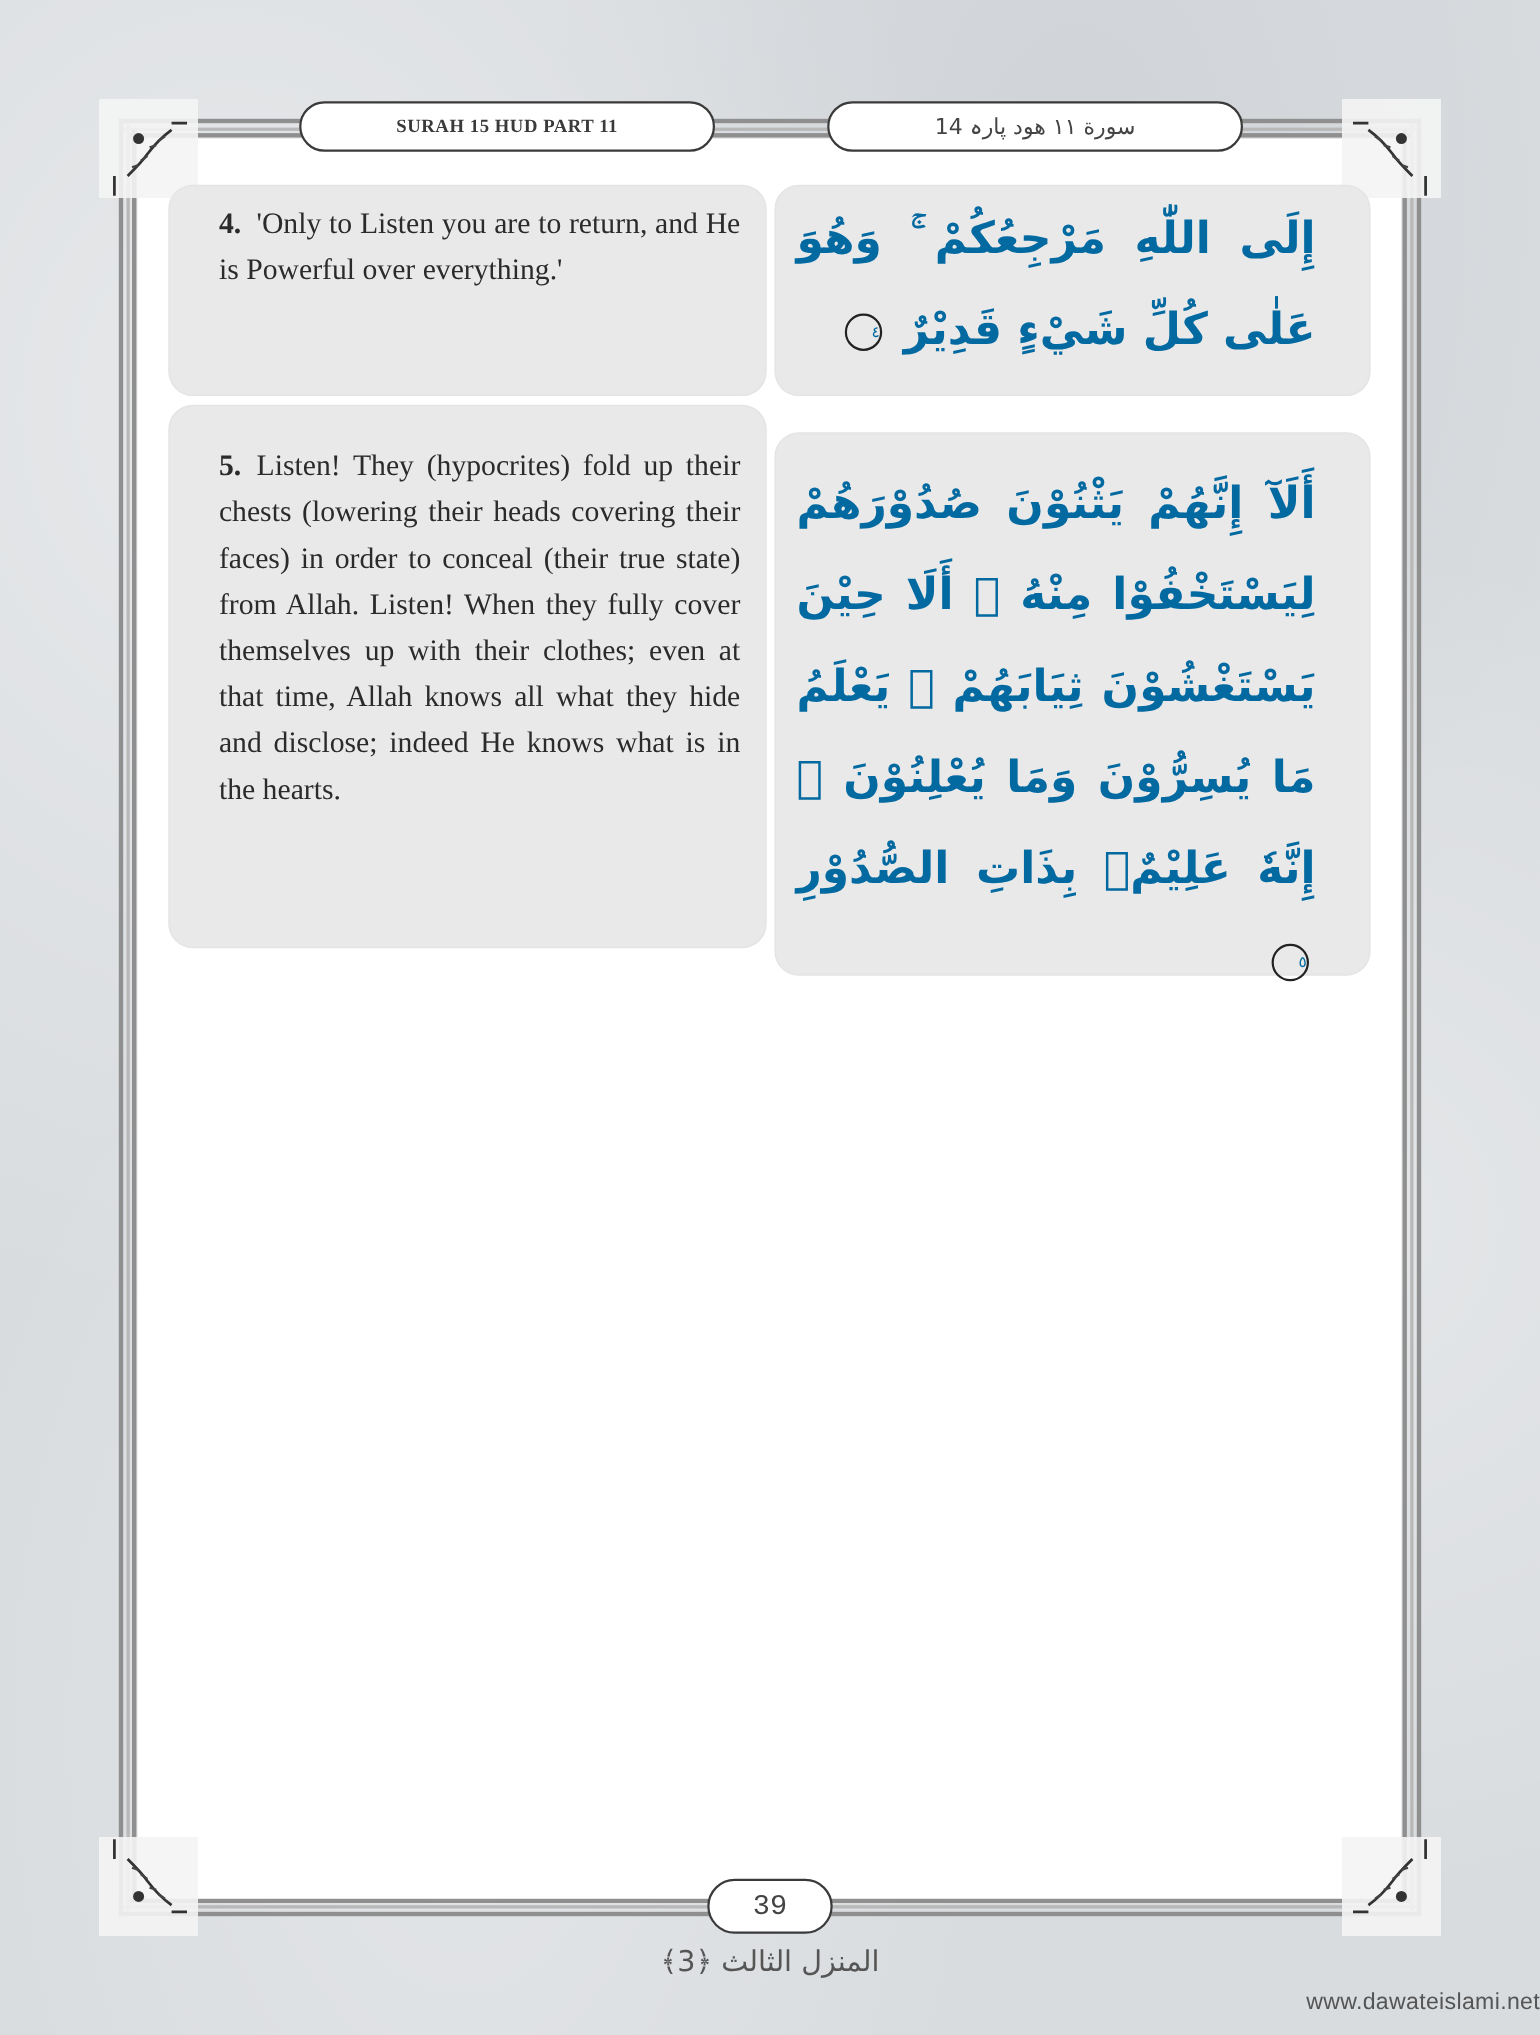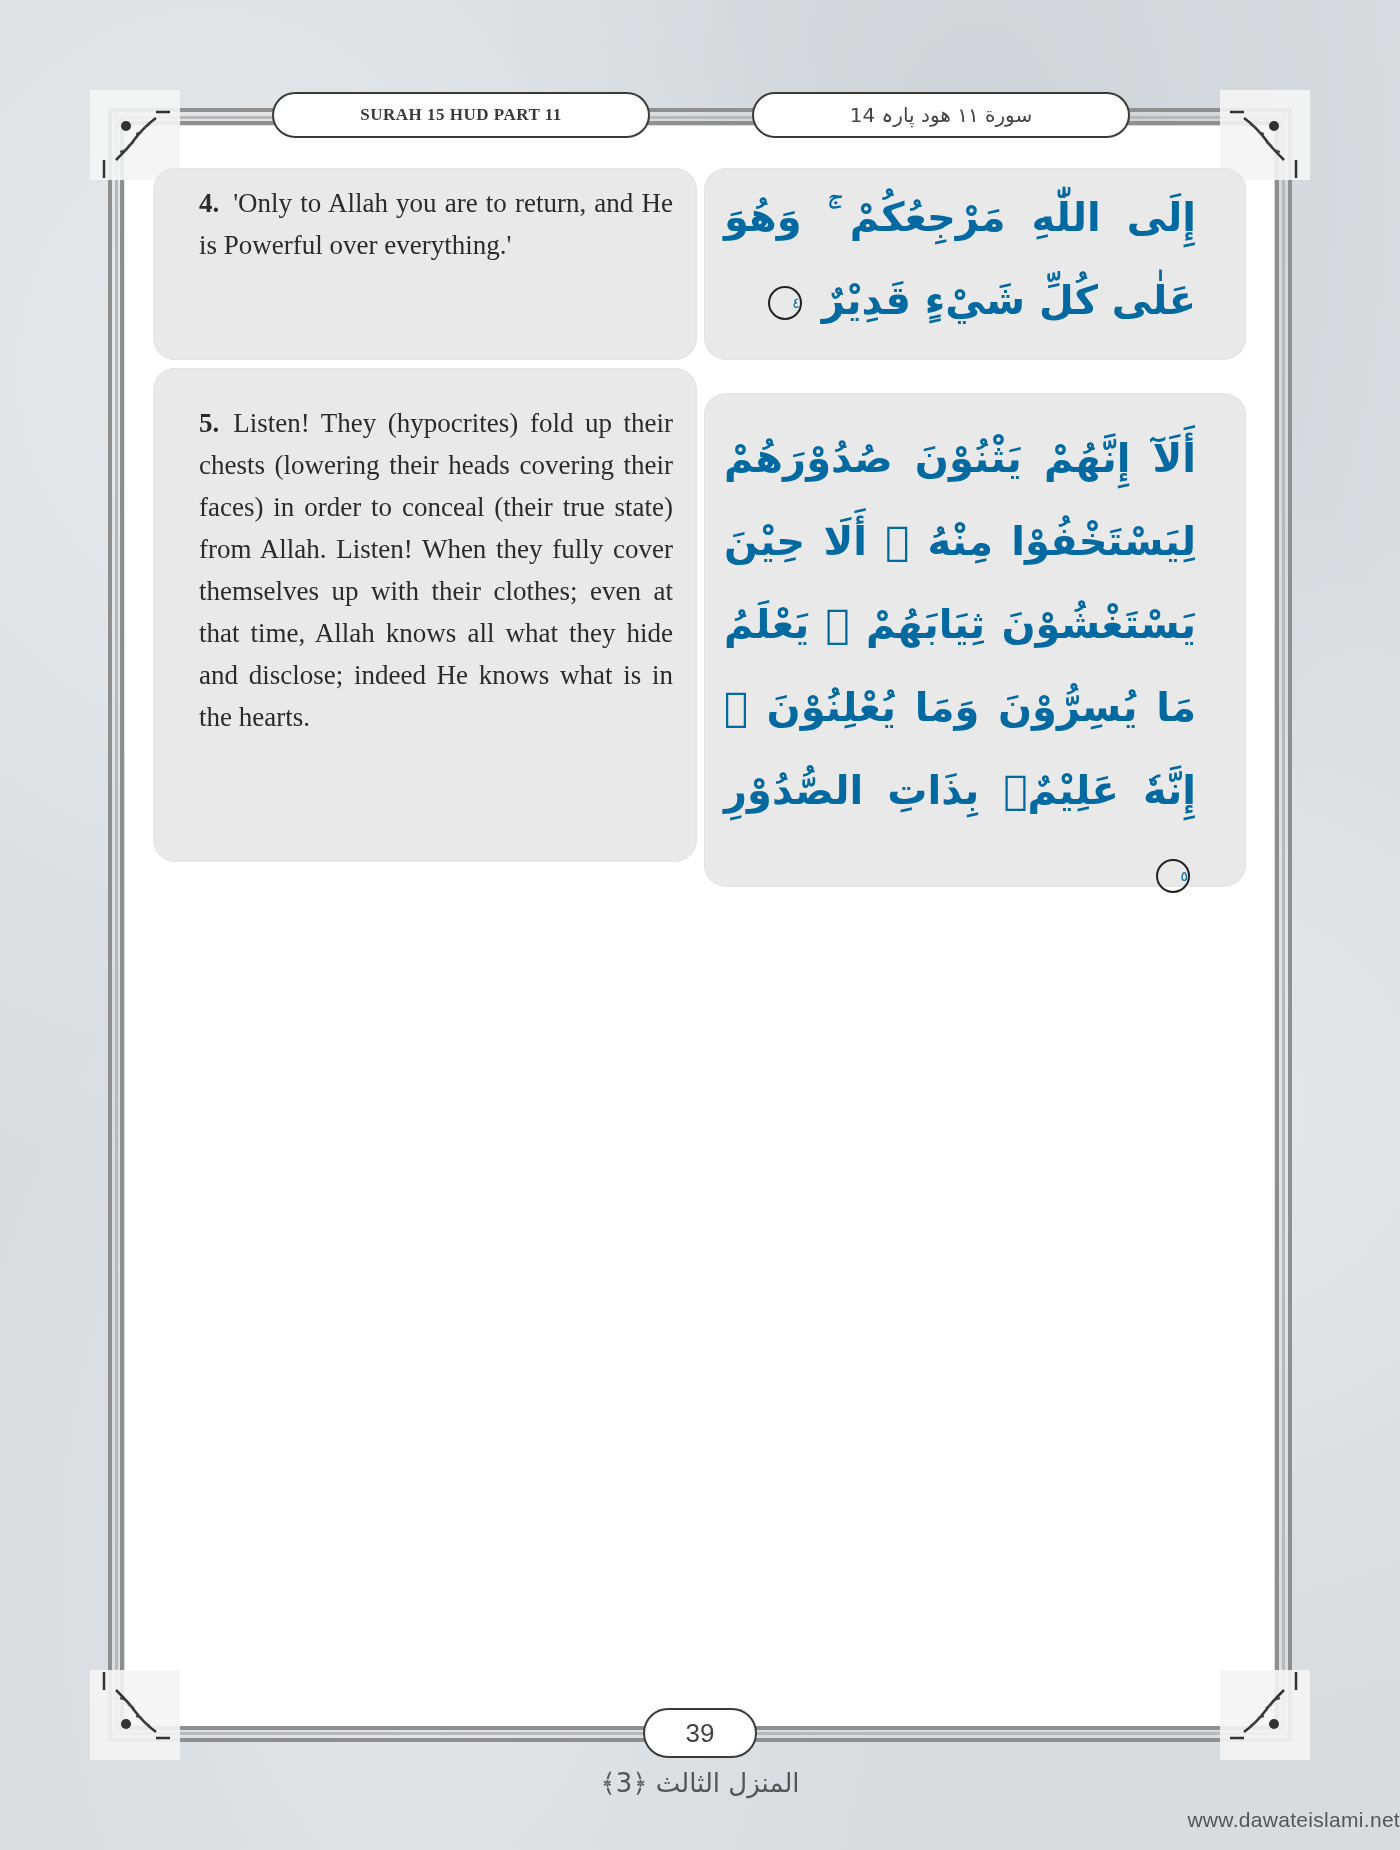--- a/index.html
+++ b/index.html
@@ -53,21 +53,21 @@
     }
     .ayah-mark {
       display: inline-block; width: 30px; height: 30px; border: 2px solid #222; border-radius: 50%;
       font-size: 14px; line-height: 30px; text-align: center; vertical-align: middle; font-weight: normal;
       margin-right: 6px;
     }
     .page-num-pill {
       position: absolute; left: 643px; top: 1708px; width: 114px; height: 50px;
       border: 2.5px solid #3a3a3a; border-radius: 25px; background: #fff; box-sizing: border-box;
       display: flex; align-items: center; justify-content: center;
-      font-family: Liberation Sans, sans-serif; font-size: 26px; color: #444;
+      font-family: Liberation Mono, monospace; font-size: 26px; color: #444;
     }
     .manzil {
       position: absolute; left: 0; width: 1400px; top: 1768px; text-align: center;
       font-family: "DejaVu Sans", sans-serif; font-size: 26px; color: #555; direction: rtl;
     }
     .website {
       position: absolute; left: 0; width: 1400px; top: 1808px; text-align: right;
       font-family: "Liberation Sans", sans-serif; font-size: 21px; color: #555; letter-spacing: 0.3px;
     }
   </style>
@@ -119,21 +119,21 @@
 
 <div class="header-pill en">
   <span class="en-text">SURAH 15 HUD PART 11</span>
 </div>
 <div class="header-pill ar">
   <span class="ar-text">سورة ۱۱ هود پارہ 14</span>
 </div>
 
 <div class="verse-box" style="left:153px; top:168px; width:544px; height:192px;">
   <div class="translation" style="top:14px;">
-    <span class="num">4.</span><span>'Only to Allah you are to return, and He is Powerful over everything.'</span>
+    <span class="num">4.</span><span>'Only to Listen you are to return, and He is Powerful over everything.'</span>
   </div>
 </div>
 <div class="verse-box" style="left:704px; top:168px; width:542px; height:192px;">
   <div class="arabic" style="top:8px;">
     <span>إِلَى اللّٰهِ مَرْجِعُكُمْ ۚ وَهُوَ عَلٰى كُلِّ شَيْءٍ قَدِيْرٌ</span>
     <span class="ayah-mark">٤</span>
   </div>
 </div>
 
 <div class="verse-box" style="left:153px; top:368px; width:544px; height:494px;">

